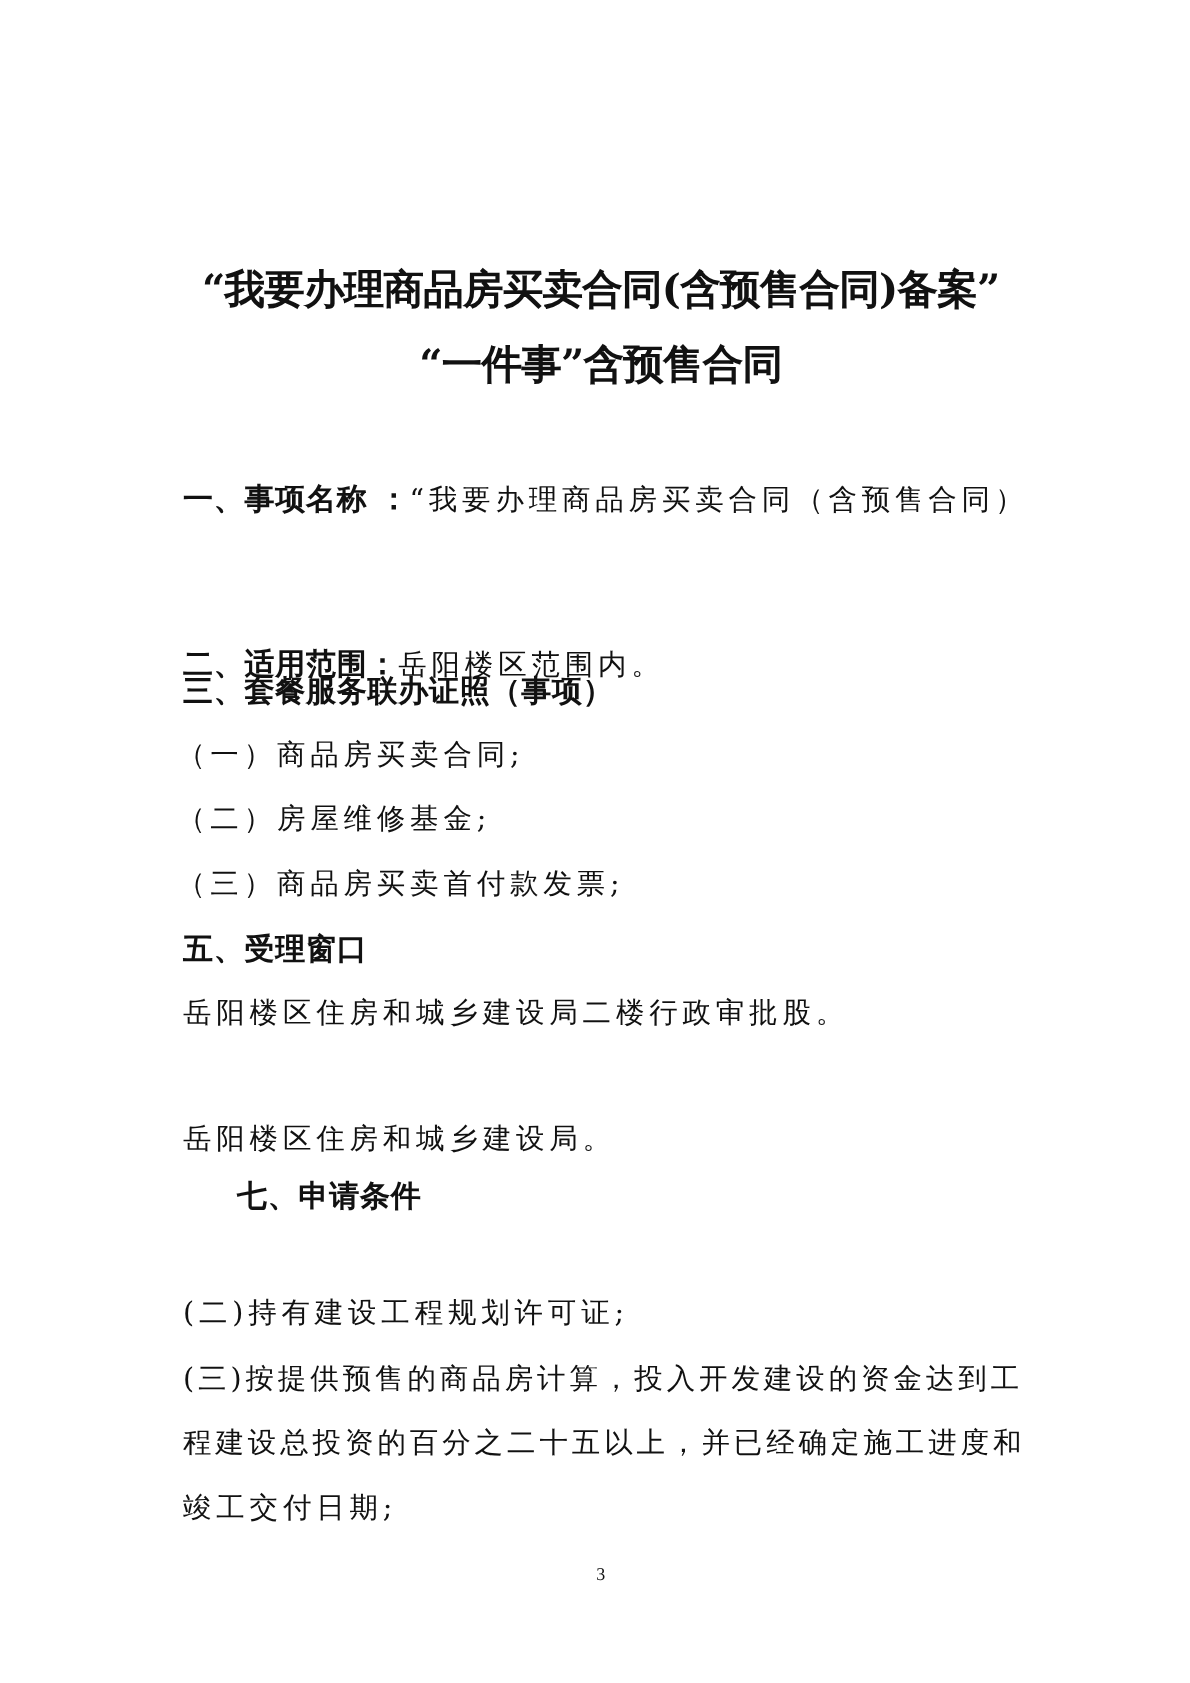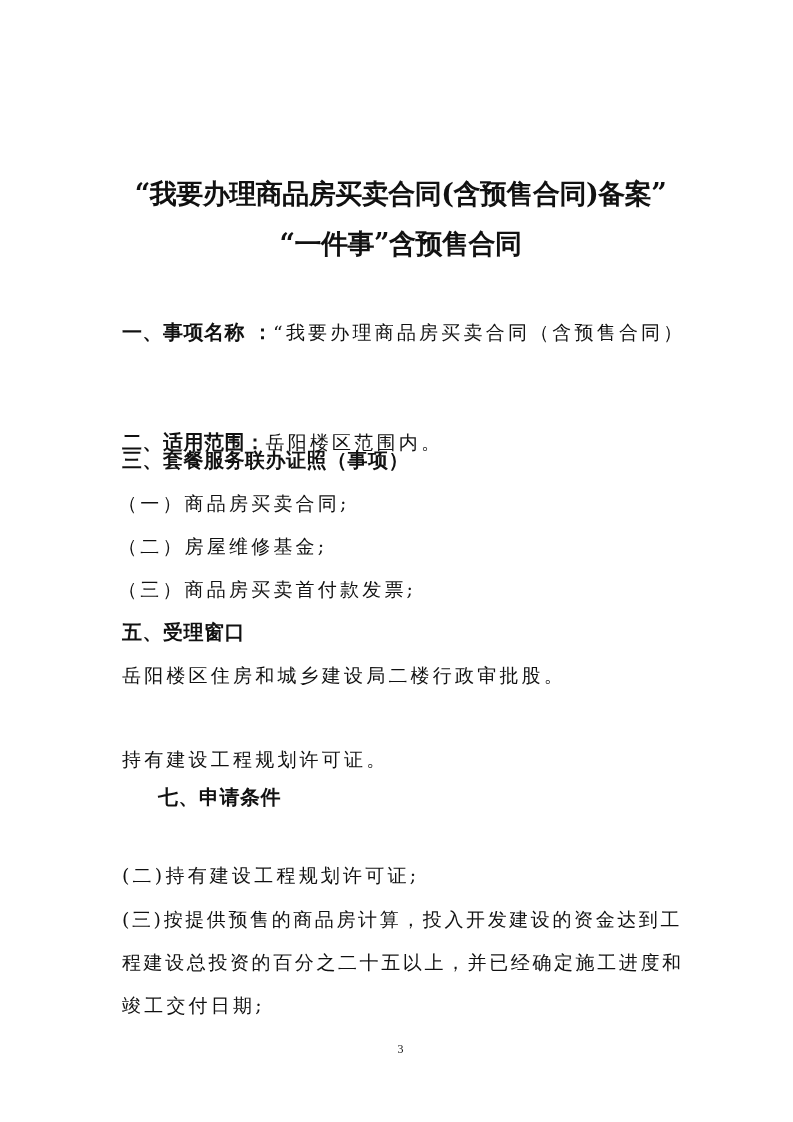--- a/index.html
+++ b/index.html
@@ -79,21 +79,21 @@
   </div>
 
   <div class="line heading" style="top:446px;">三、套餐服务联办证照（事项）</div>
   <div class="line body-text" style="top:489px; left:114px;">（一）商品房买卖合同;</div>
   <div class="line body-text" style="top:532px; left:114px;">（二）房屋维修基金;</div>
   <div class="line body-text" style="top:575px; left:114px;">（三）商品房买卖首付款发票;</div>
 
   <div class="line heading" style="top:618px;">五、受理窗口</div>
   <div class="line body-text" style="top:661px;">岳阳楼区住房和城乡建设局二楼行政审批股。</div>
 
-  <div class="line body-text" style="top:745px;">持有建设工程规划许可证。</div>
+  <div class="line body-text" style="top:745px;">岳阳楼区住房和城乡建设局。</div>
 
   <div class="line heading" style="top:783px;margin-left:36px;">七、申请条件</div>
   <div class="line body-text" style="top:861px;">(二)持有建设工程规划许可证;</div>
   <div class="line body-text" style="top:905px; letter-spacing:2.6px;">(三)按提供预售的商品房计算，投入开发建设的资金达到工</div>
   <div class="line body-text" style="top:948px; letter-spacing:2.6px;text-align:right;">程建设总投资的百分之二十五以上，并已经确定施工进度和</div>
   <div class="line body-text" style="top:991px;text-align:right;">竣工交付日期;</div>
 
   <div class="page-number">3</div>
 </div>
 

